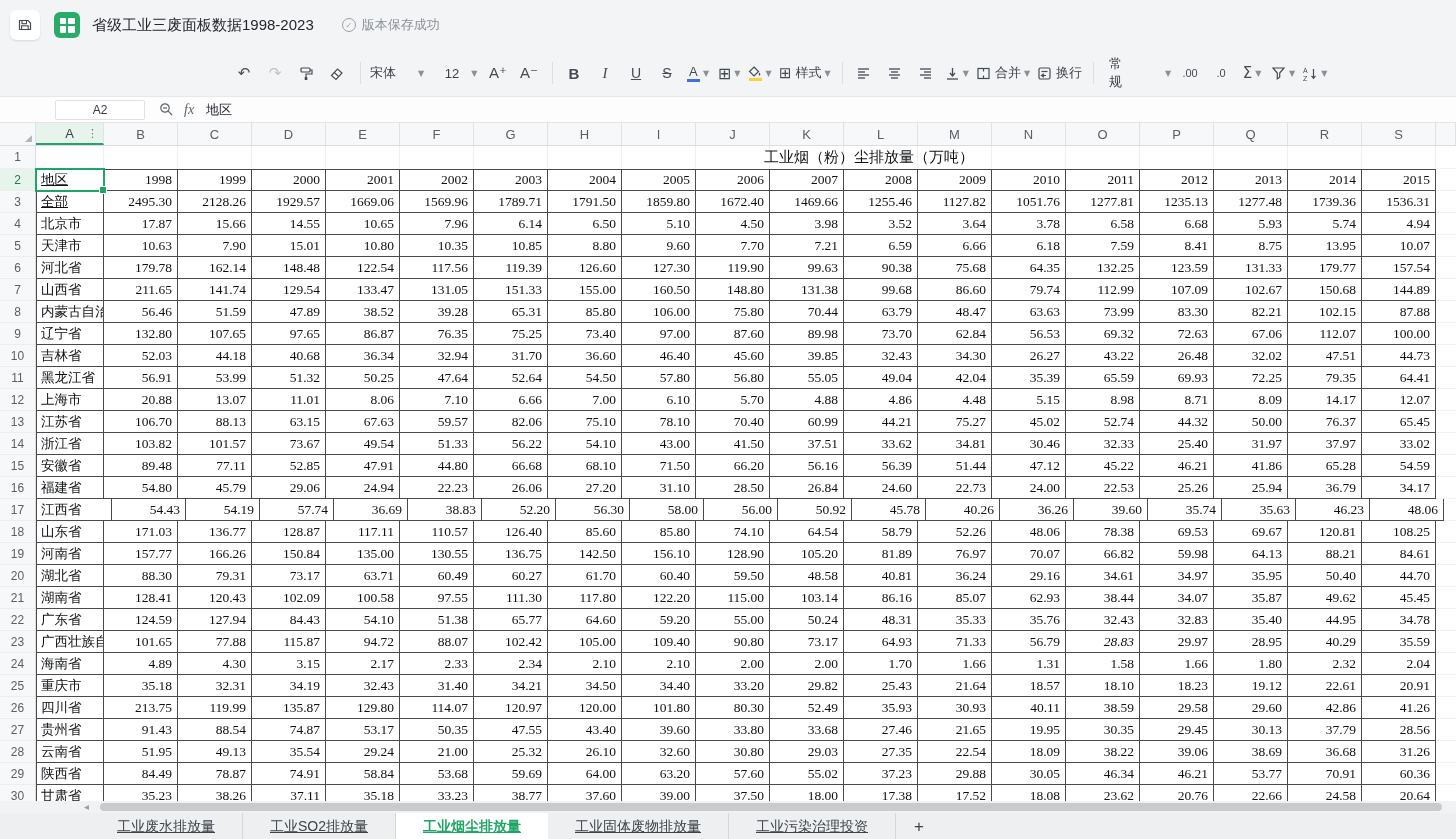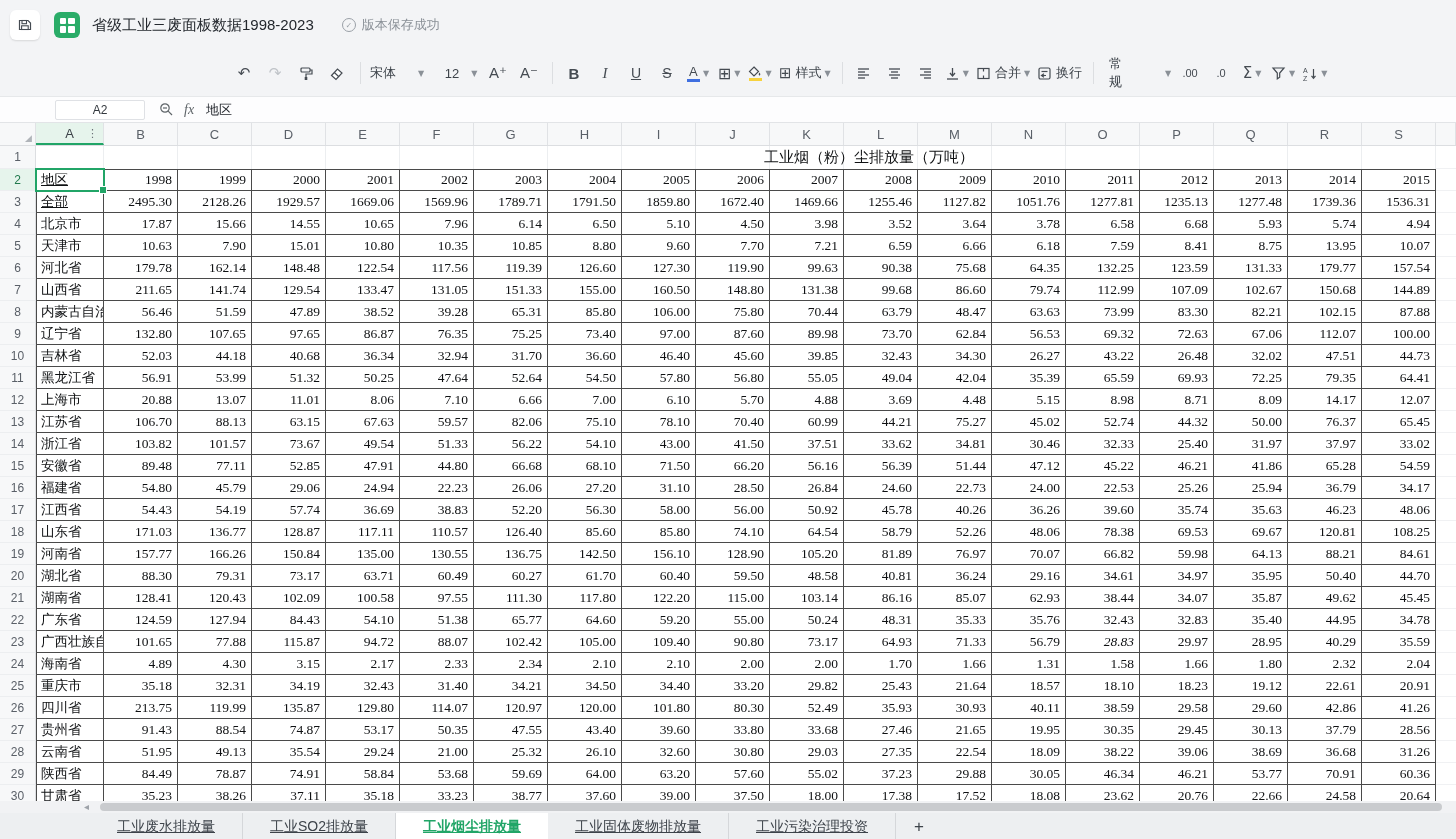--- a/index.html
+++ b/index.html
@@ -595,21 +595,21 @@
       <div class="cell num" style="width: 74px;">20.88</div>
       <div class="cell num" style="width: 74px;">13.07</div>
       <div class="cell num" style="width: 74px;">11.01</div>
       <div class="cell num" style="width: 74px;">8.06</div>
       <div class="cell num" style="width: 74px;">7.10</div>
       <div class="cell num" style="width: 74px;">6.66</div>
       <div class="cell num" style="width: 74px;">7.00</div>
       <div class="cell num" style="width: 74px;">6.10</div>
       <div class="cell num" style="width: 74px;">5.70</div>
       <div class="cell num" style="width: 74px;">4.88</div>
-      <div class="cell num" style="width: 74px;">3.69</div>
+      <div class="cell num" style="width: 74px;">4.86</div>
       <div class="cell num" style="width: 74px;">4.48</div>
       <div class="cell num" style="width: 74px;">5.15</div>
       <div class="cell num" style="width: 74px;">8.98</div>
       <div class="cell num" style="width: 74px;">8.71</div>
       <div class="cell num" style="width: 74px;">8.09</div>
       <div class="cell num" style="width: 74px;">14.17</div>
       <div class="cell num" style="width: 74px;">12.07</div>
       <div class="sliver"></div>
     </div>
     <div class="row">
@@ -699,21 +699,21 @@
       <div class="cell num" style="width: 74px;">24.00</div>
       <div class="cell num" style="width: 74px;">22.53</div>
       <div class="cell num" style="width: 74px;">25.26</div>
       <div class="cell num" style="width: 74px;">25.94</div>
       <div class="cell num" style="width: 74px;">36.79</div>
       <div class="cell num" style="width: 74px;">34.17</div>
       <div class="sliver"></div>
     </div>
     <div class="row">
       <div class="rownum">17</div>
-      <div class="cell name bl" style="width: 68px; text-align: right;">江西省</div>
+      <div class="cell name bl" style="width: 76px; text-align: right;">江西省</div>
       <div class="cell num" style="width: 74px;">54.43</div>
       <div class="cell num" style="width: 74px;">54.19</div>
       <div class="cell num" style="width: 74px;">57.74</div>
       <div class="cell num" style="width: 74px;">36.69</div>
       <div class="cell num" style="width: 74px;">38.83</div>
       <div class="cell num" style="width: 74px;">52.20</div>
       <div class="cell num" style="width: 74px;">56.30</div>
       <div class="cell num" style="width: 74px;">58.00</div>
       <div class="cell num" style="width: 74px;">56.00</div>
       <div class="cell num" style="width: 74px;">50.92</div>

